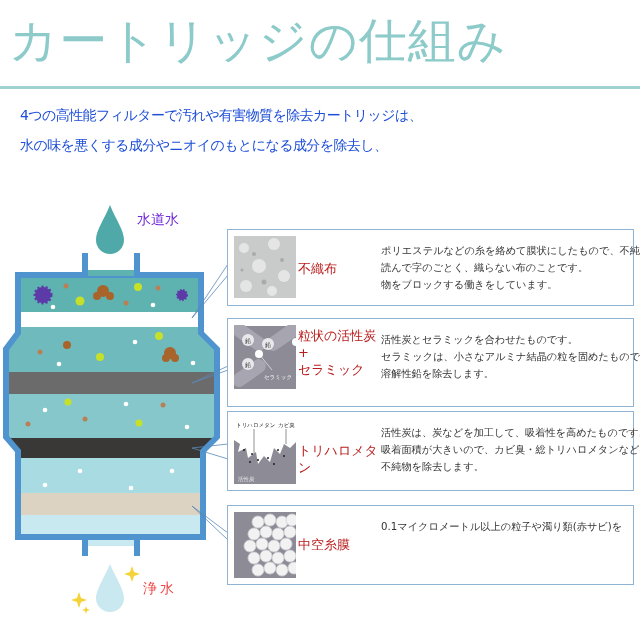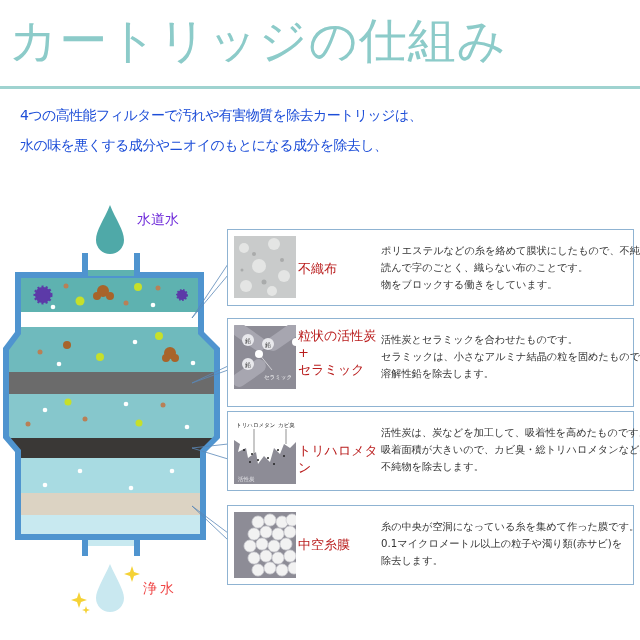--- a/index.html
+++ b/index.html
@@ -213,17 +213,15 @@
         <circle cx="44" cy="46" r="6"></circle>
         <circle cx="56" cy="44" r="6"></circle>
       <circle cx="24" cy="58" r="6"></circle>
         <circle cx="36" cy="56" r="6"></circle>
         <circle cx="48" cy="58" r="6"></circle>
         <circle cx="60" cy="56" r="6"></circle>
     </g>
   </svg>
   <div class="bname" style="top:30px;">中空糸膜</div>
   <div class="bdesc" style="top:12px;">
-    <div>糸の中央が空洞になっている糸を集めて作った膜です。</div>
     <div>0.1マイクロメートル以上の粒子や濁り類(赤サビ)を</div>
-    <div>除去します。</div>
   </div>
 </div>
 
 </body></html>

